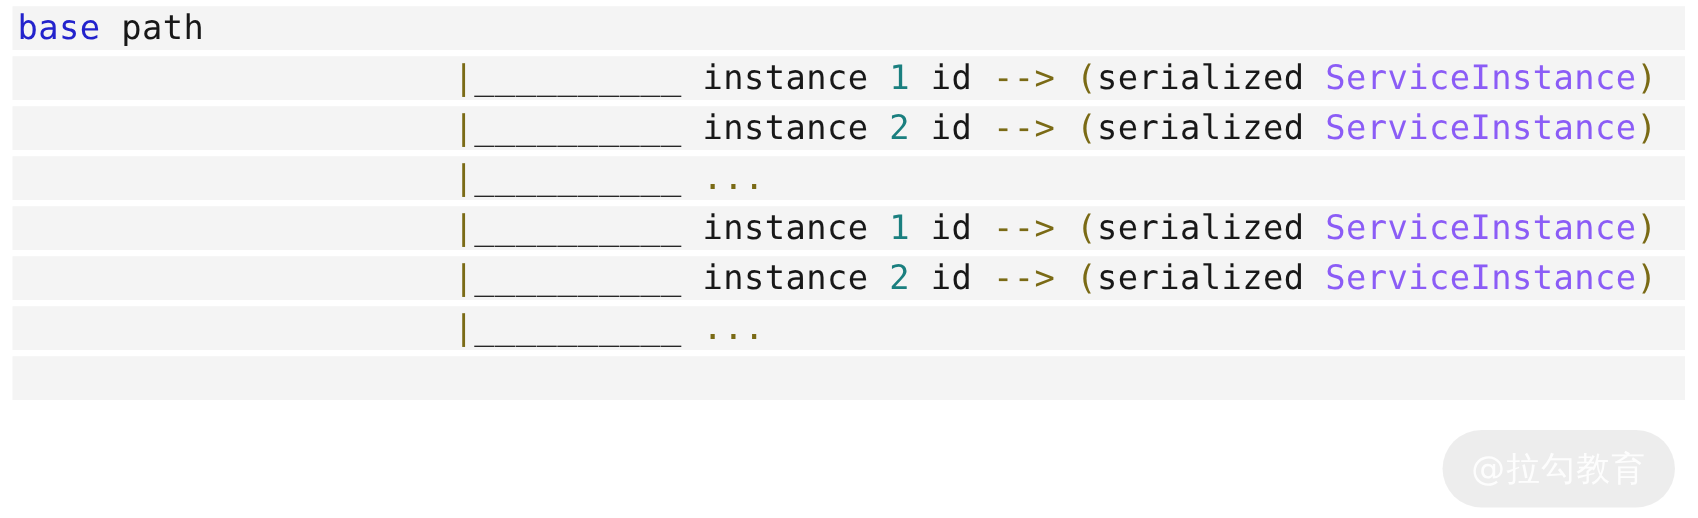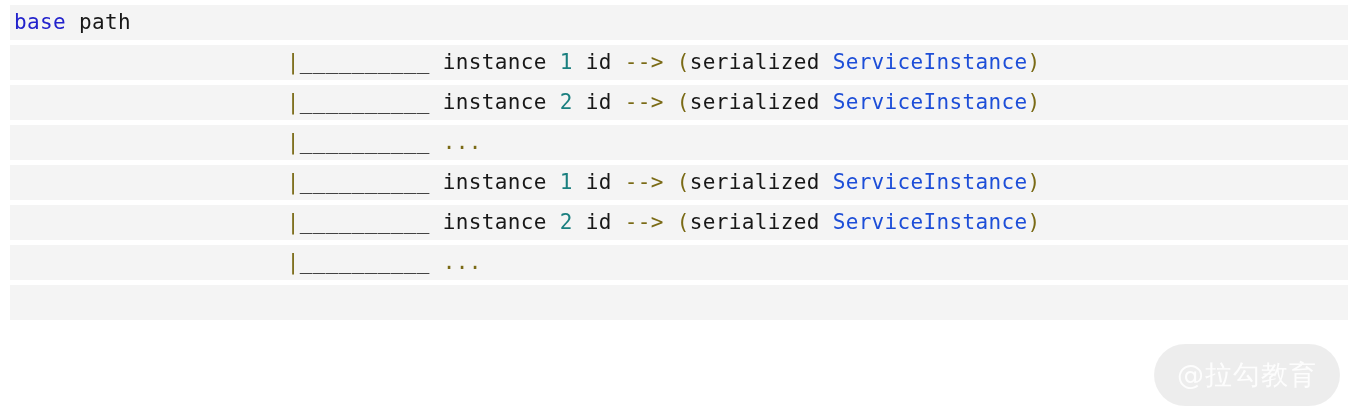--- a/index.html
+++ b/index.html
@@ -32,34 +32,34 @@
 
   .code-line {
     position: relative;
     height: 35px;
     line-height: 35px;
     margin-bottom: 5px;
     background: #f4f4f4;
     margin-left: 10px;
     margin-right: 10px;
     white-space: pre;
-    font-size: 21px;
+    font-size: 27px;
     font-family: "DejaVu Sans Mono", "Liberation Mono", monospace;
     letter-spacing: 0.35px;
     color: #1a1a1a;
     padding-left: 4px;
     box-sizing: border-box;
   }
 
   
   .tok-kw      { color: #2222cc; }
   .tok-plain   { color: #181818; }
   .tok-num     { color: #1a7f7f; }
   .tok-op      { color: #7a6a15; }
-  .tok-type    { color: #1d4ed8; }
+  .tok-type    { color: #8b5cf6; }
   .tok-tree    { color: #7a6a15; }
 
   .watermark {
     position: absolute;
     right: 18px;
     bottom: 8px;
     width: 186px;
     height: 62px;
     border-radius: 31px;
     background: rgba(0, 0, 0, 0.07);

